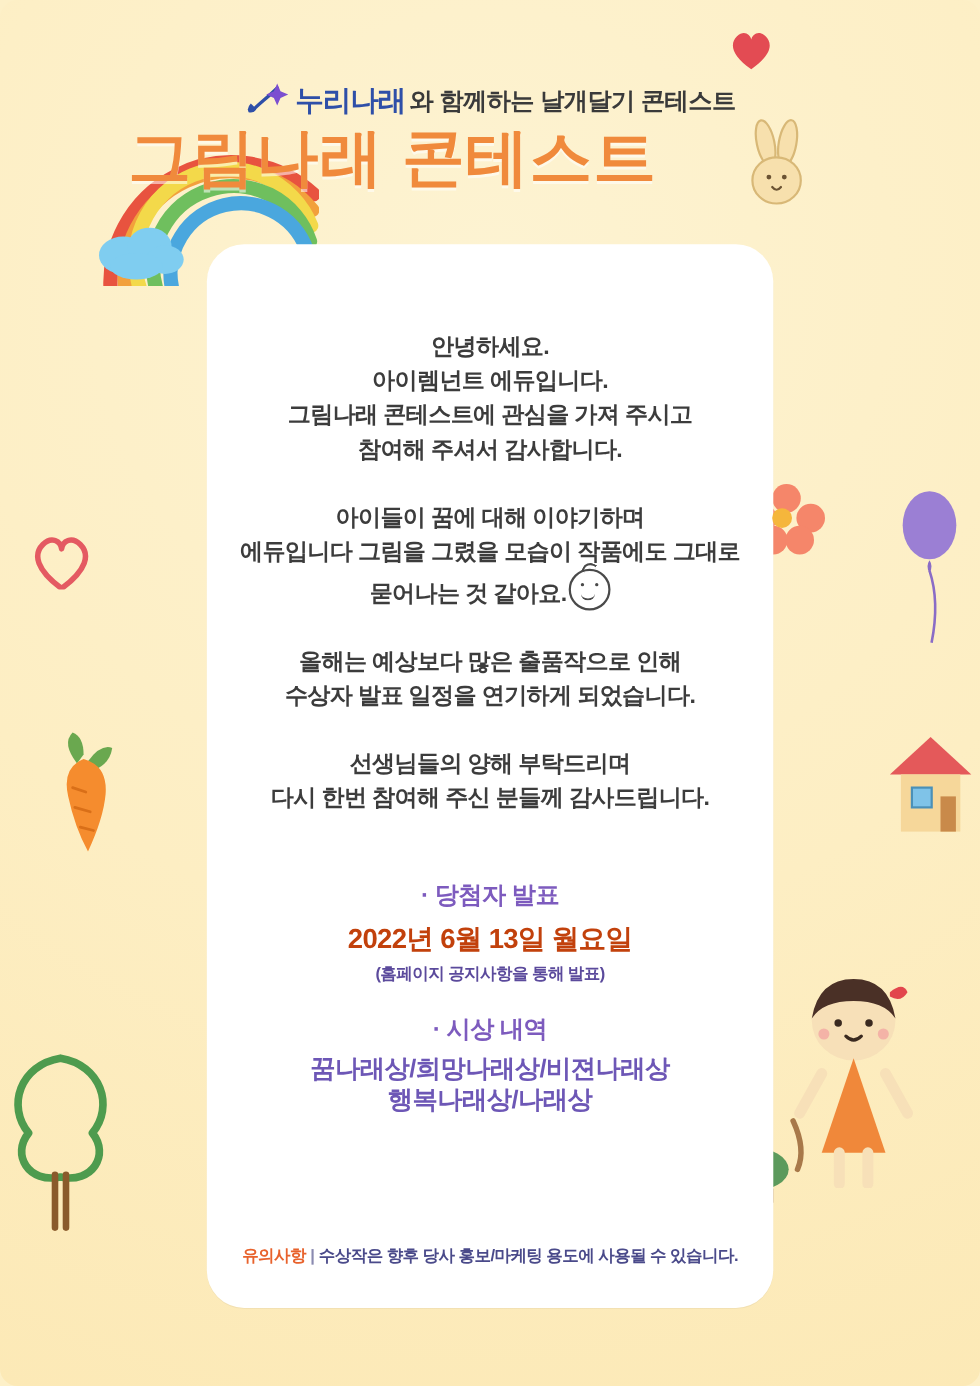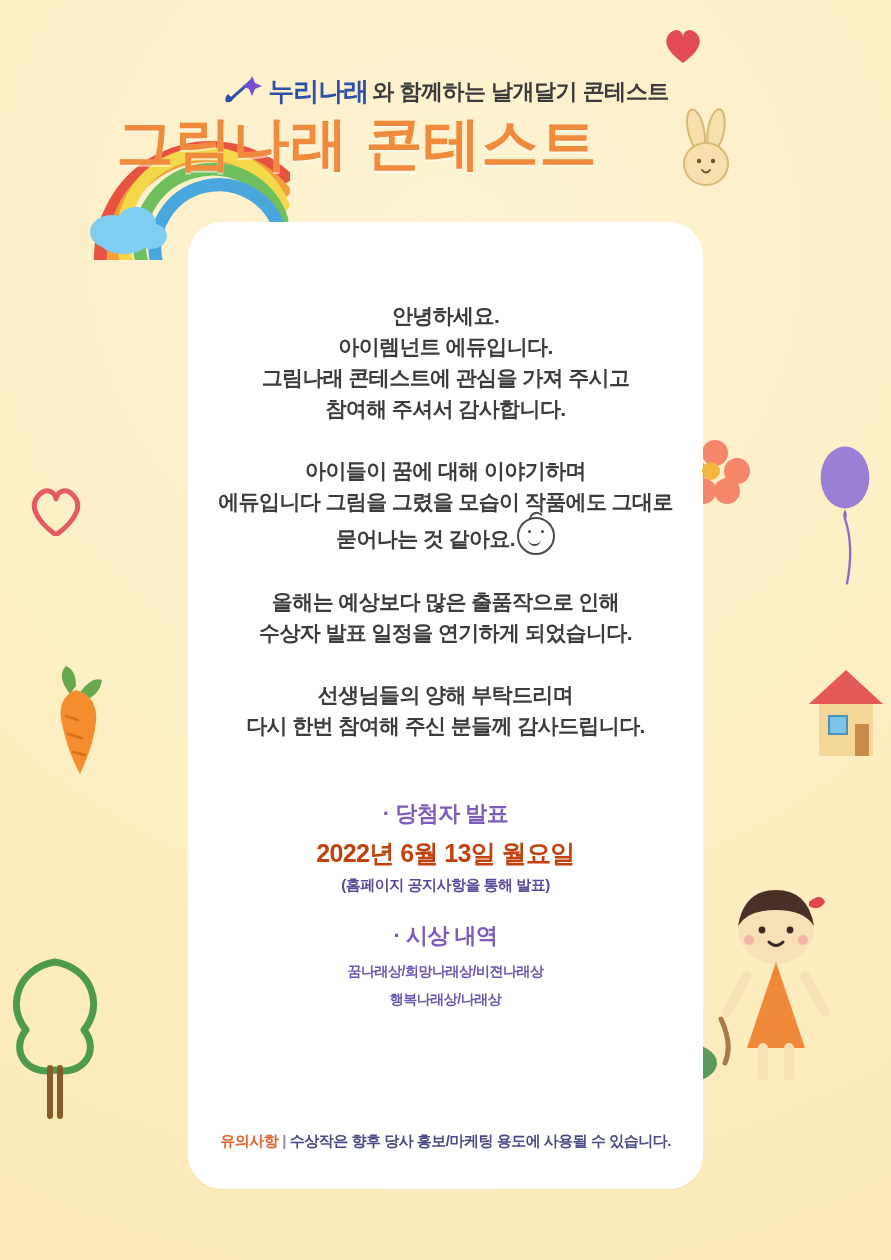--- a/index.html
+++ b/index.html
@@ -7,20 +7,21 @@
     width:891px;height:1260px;
     background:#fdf0c8;
     font-family:"Liberation Sans","DejaVu Sans",sans-serif;
     overflow:hidden;
     position:relative;
   }
   #poster{
     position:absolute;inset:0;
     background:
       radial-gradient(circle at 50% 20%, #fdf3d2 0%, #fdeec3 55%, #fce9b6 100%);
+    border-radius: 16px;
   }
 
   
   .header{
     position:absolute;top:0;left:0;width:891px;height:210px;
   }
   .logo-row{
     position:absolute;top:74px;left:0;width:891px;
     text-align:center;
     white-space:nowrap;
@@ -97,21 +98,21 @@
   }
   .date-line{
     font-size:25px;font-weight:bold;color:#c2410c;letter-spacing:-0.6px;
     margin:8px 0 0 0;
   }
   .note-line{
     font-size:15px;font-weight:bold;color:#5b4a9c;letter-spacing:-0.5px;
     margin:6px 0 0 0;
   }
   .awards{
-    font-size:14px;font-weight:bold;color:#6d57b6;line-height:28px;
+    font-size:23px;font-weight:bold;color:#6d57b6;line-height:28px;
     letter-spacing:-0.5px;margin:6px 0 0 0;
   }
   .footer-note{
     position:absolute;left:0;bottom:38px;width:515px;text-align:center;
     font-size:15px;font-weight:bold;letter-spacing:-0.5px;color:#4a4a8a;
   }
   .footer-note .warn{color:#e8622c;}
   .footer-note .sep{color:#8a8ab0;margin:0 4px;}
 
   

